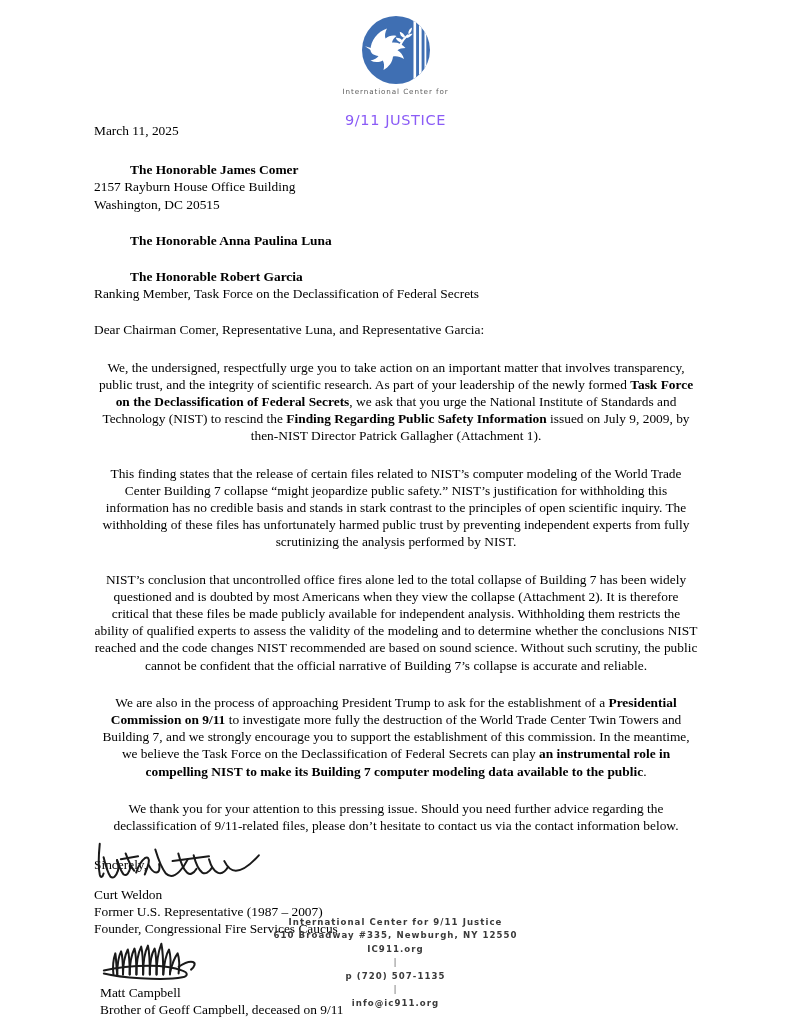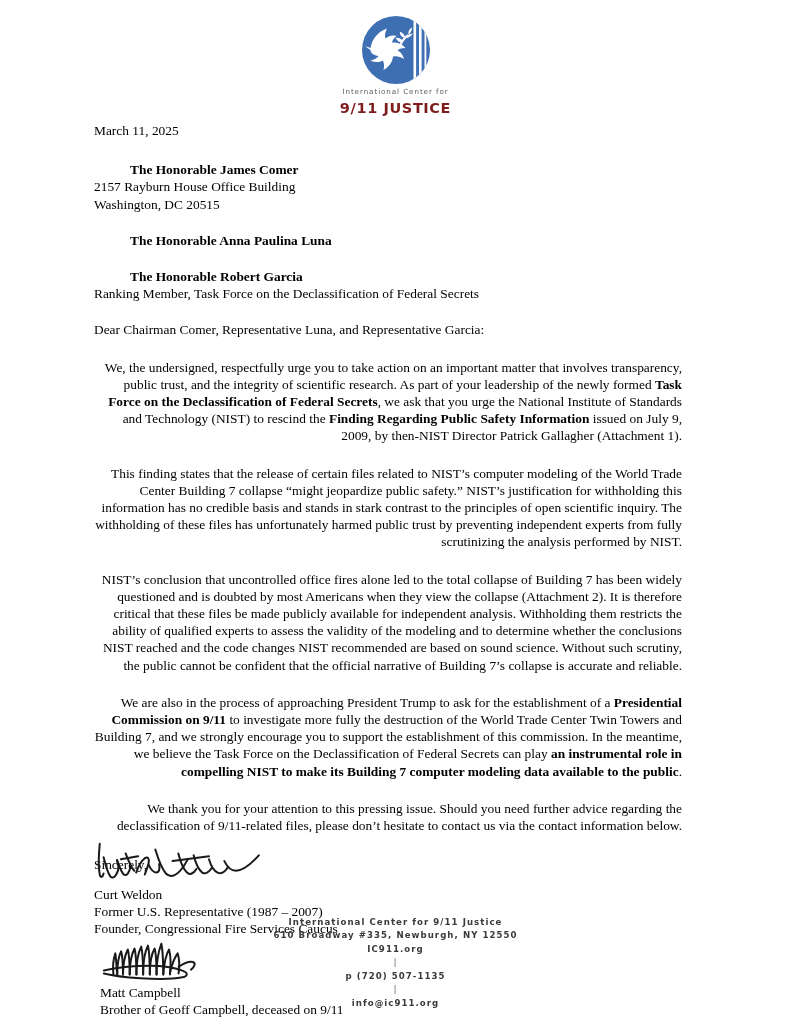--- a/index.html
+++ b/index.html
@@ -46,25 +46,25 @@
   .logo-wordmark .lw-top {
     font-family: "DejaVu Sans", "Liberation Sans", sans-serif;
     font-size: 7.2px;
     letter-spacing: 0.9px;
     color: #5d5d5d;
     display: block;
   }
   .logo-wordmark .lw-bot {
     font-family: "DejaVu Sans", "Liberation Sans", sans-serif;
     font-size: 14.5px;
-    font-weight: bold;
+    font-weight: normal;
     letter-spacing: 0.6px;
-    color: #7f1d1d;
-    display: block;
-    margin-top: 6px;
+    color: #8b5cf6;
+    display: block;
+    margin-top: 18px;
   }
 
   
   .letter-body {
     position: absolute;
     left: 94px;
     top: 122px;
     width: 604px;
     font-size: 13.4px;
     line-height: 17.2px;
@@ -84,22 +84,22 @@
   }
   .addr-block .addr-line {
     display: block;
   }
 
   .salutation {
     margin: 10px 0 0 0;
   }
 
   .para {
-    margin: 20px 16px 0 0;
-    text-align: right;
+    margin: 20px 0 0 0;
+    text-align: center;
   }
   .para b { font-weight: bold; }
 
   .closing {
     margin: 22px 0 0 0;
   }
 
   
   .sig-area {
     position: absolute;

